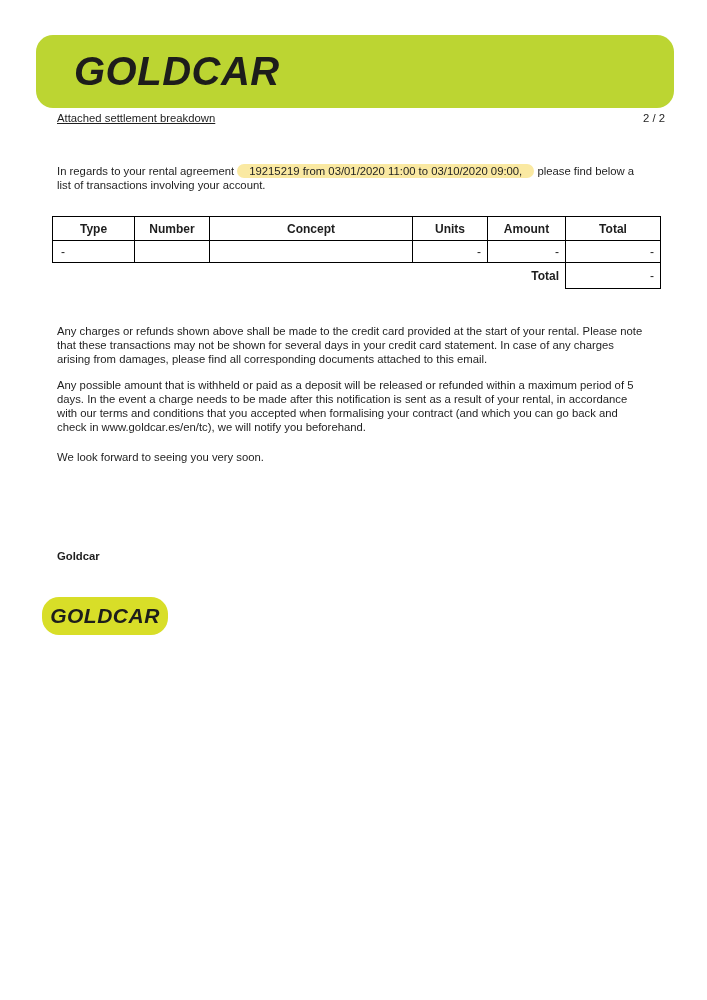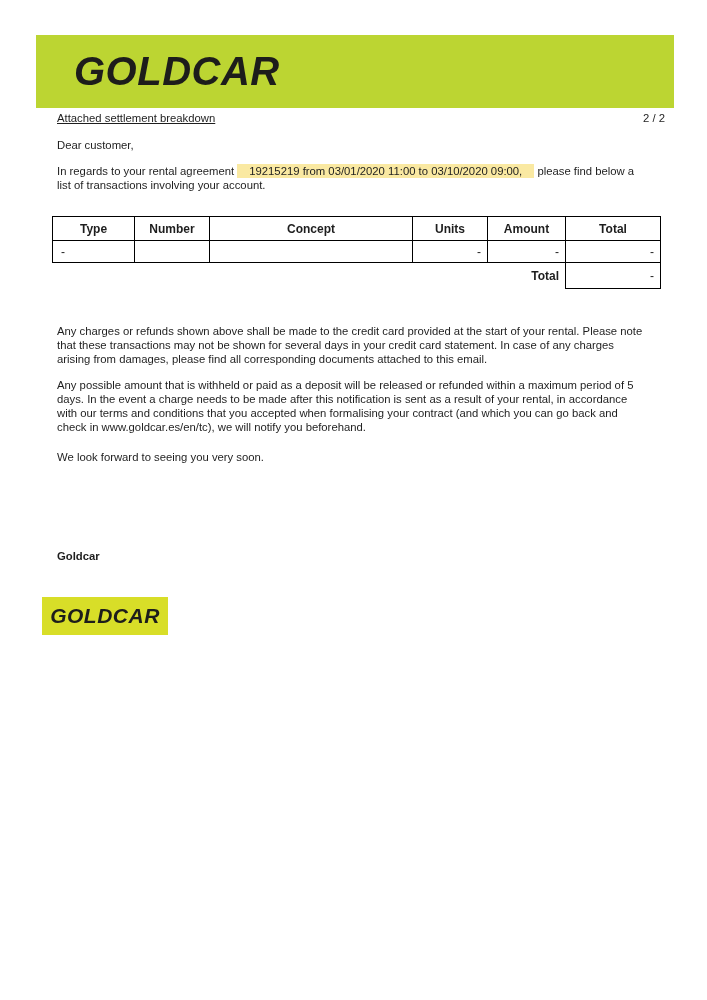--- a/index.html
+++ b/index.html
@@ -1,15 +1,15 @@
 <!DOCTYPE html>
 <html><head>
 <meta charset="utf-8">
 <style>
-  * { margin: 0; padding: 0; box-sizing: border-box; }
+  * { margin: 0; padding: 0; box-sizing: border-box; border-radius: 17px; }
   html, body { width: 707px; height: 1000px; }
   body {
     background: #ffffff;
     font-family: "Liberation Sans", sans-serif;
     color: #1e1e1e;
     position: relative;
     overflow: hidden;
   }
   .page { position: absolute; inset: 0; background: #ffffff; }
 
@@ -83,21 +83,20 @@
 
   <div class="banner" style="background-color: rgb(188, 213, 50);">
     <span class="banner-logo-text">GOLDCAR</span>
   </div>
 
   <div class="subheader">
     <span class="doc-title">Attached settlement breakdown</span>
     <span class="page-indicator">2 / 2</span>
   </div>
 
-  <p class="bodytext p-salutation">Dear customer,</p>
 
   <p class="bodytext p-intro"><span>In regards to your rental agreement </span><span class="hl" style="background-color: rgb(250, 233, 162);">19215219 from 03/01/2020 11:00 to 03/10/2020 09:00,</span><span> please find below a list of transactions involving your account.</span></p>
 
   <table class="txn-table">
     <colgroup>
       <col style="width:82px">
         <col style="width:75px">
         <col style="width:203px">
       <col style="width:75px">
         <col style="width:78px">

